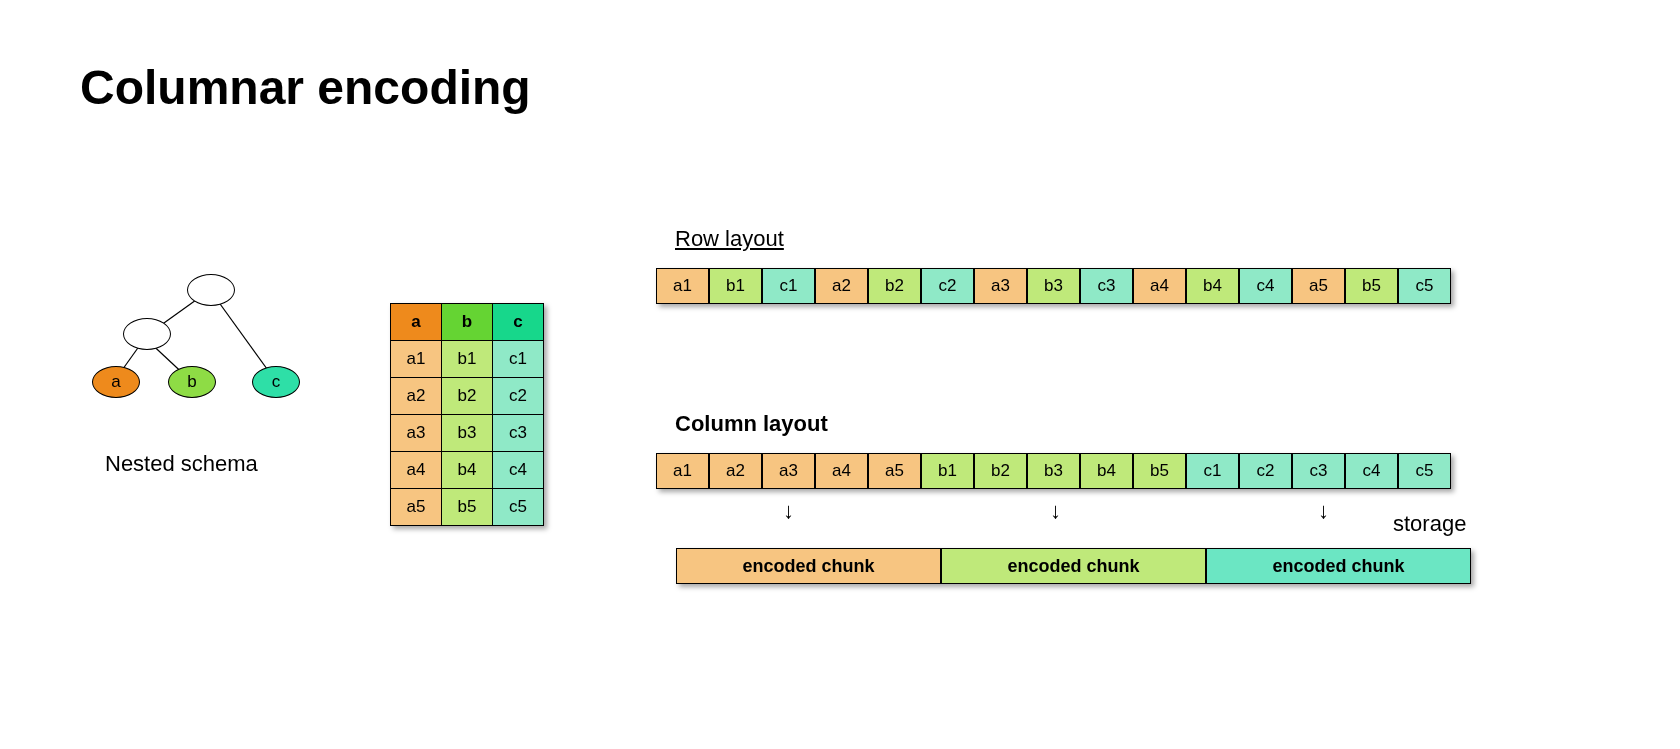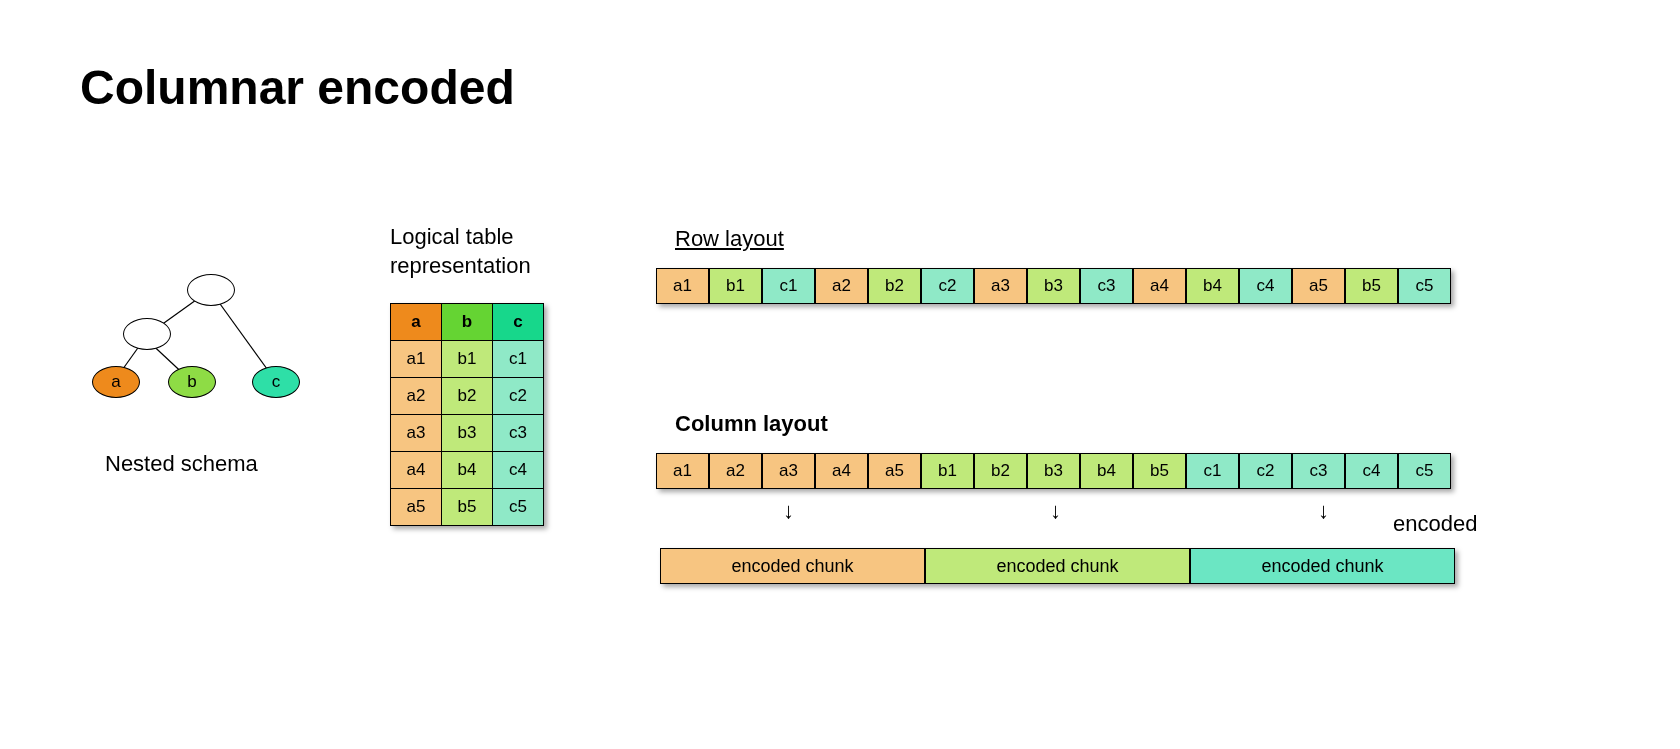--- a/index.html
+++ b/index.html
@@ -61,53 +61,49 @@
   .row-strip { left: 656px; top: 268px; }
   .col-strip { left: 656px; top: 453px; }
 
   
   .down-arrow { position: absolute; top: 498px; font-size: 22px; }
   .arrow1 { left: 783px; }
   .arrow2 { left: 1050px; }
   .arrow3 { left: 1318px; }
 
   
-  .chunks { position: absolute; left: 660px; top: 548px; display: flex;
-            box-shadow: 3px 3px 5px rgba(0,0,0,.35); }
+  .chunks { position: absolute; left: 676px; top: 548px; display: flex;
+            box-shadow: 3px 3px 5px rgba(0,0,0,.35); font-weight: bold; }
   .chunk { width: 265px; height: 36px; border: 1px solid #000; box-sizing: border-box;
            display: flex; align-items: center; justify-content: center; font-size: 18px; }
   .chA { background: #f7c581; }
   .chB { background: #bfe97a; }
   .chC { background: #6be6c3; }
 </style>
 </head>
 <body>
 <div class="slide">
 
-  <div class="title">Columnar encoded</div>
+  <div class="title">Columnar encoding</div>
 
   <div class="tree">
     <svg width="235" height="160">
       <line x1="120" y1="22" x2="60" y2="65" stroke="#000" stroke-width="1.2"></line>
       <line x1="120" y1="22" x2="185" y2="112" stroke="#000" stroke-width="1.2"></line>
       <line x1="55" y1="70" x2="25" y2="112" stroke="#000" stroke-width="1.2"></line>
       <line x1="55" y1="70" x2="100" y2="112" stroke="#000" stroke-width="1.2"></line>
     </svg>
     <div class="node-ellipse node-white" style="left:97px; top:6px;"></div>
     <div class="node-ellipse node-white" style="left:33px; top:50px;"></div>
     <div class="node-ellipse node-a" style="left:2px;  top:98px;">a</div>
     <div class="node-ellipse node-b" style="left:78px; top:98px;">b</div>
     <div class="node-ellipse node-c" style="left:162px;top:98px;">c</div>
   </div>
   <div class="sub-label nested-caption">Nested schema</div>
 
-  <div class="sub-label log-label">
-    <span>Logical table</span><br>
-    <span>representation</span>
-  </div>
 
   <table class="log-table">
     <tbody>
         <tr>
       <th class="hcell-a">a</th>
       <th class="hcell-b">b</th>
       <th class="hcell-c">c</th>
     </tr>
     <tr>
       <td class="cell-a">a1</td>
@@ -171,21 +167,21 @@
       <div class="cell cC">c1</div>
       <div class="cell cC">c2</div>
       <div class="cell cC">c3</div>
       <div class="cell cC">c4</div>
       <div class="cell cC">c5</div>
     </div>
 
   <div class="down-arrow arrow1">↓</div>
   <div class="down-arrow arrow2">↓</div>
   <div class="down-arrow arrow3">↓</div>
-  <div class="sub-label enc-label">encoded</div>
+  <div class="sub-label enc-label">storage</div>
 
   <div class="chunks" id="chunks">
       <div class="chunk chA">encoded chunk</div>
       <div class="chunk chB">encoded chunk</div>
       <div class="chunk chC">encoded chunk</div>
     </div>
 
 </div>
 
 </body></html>

